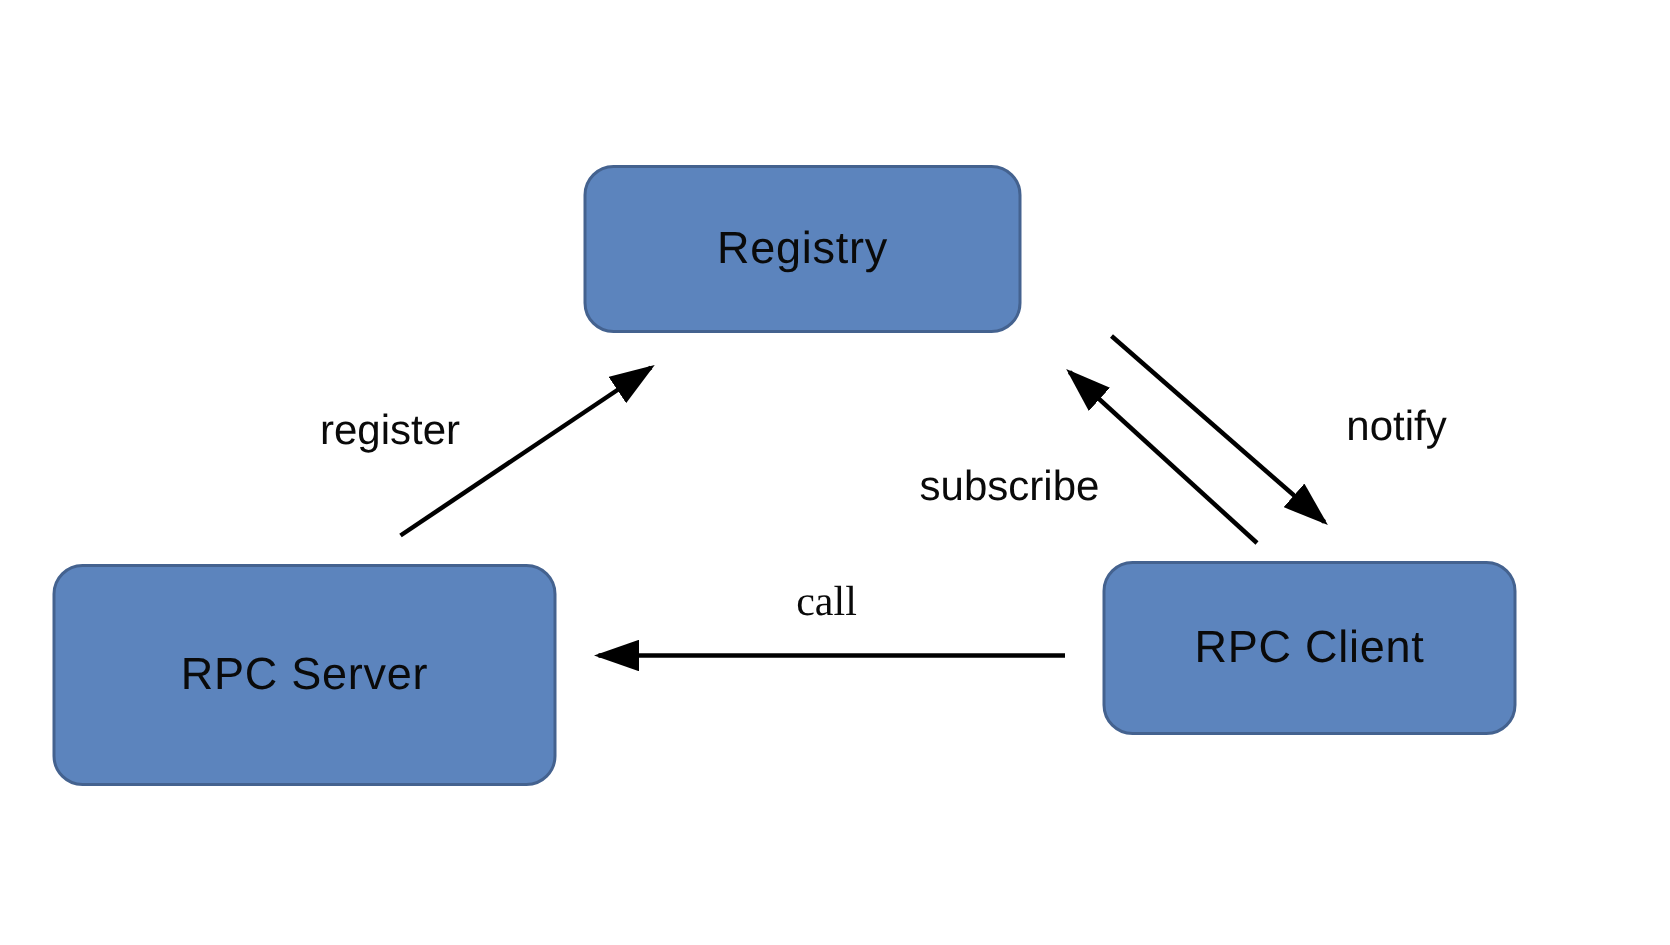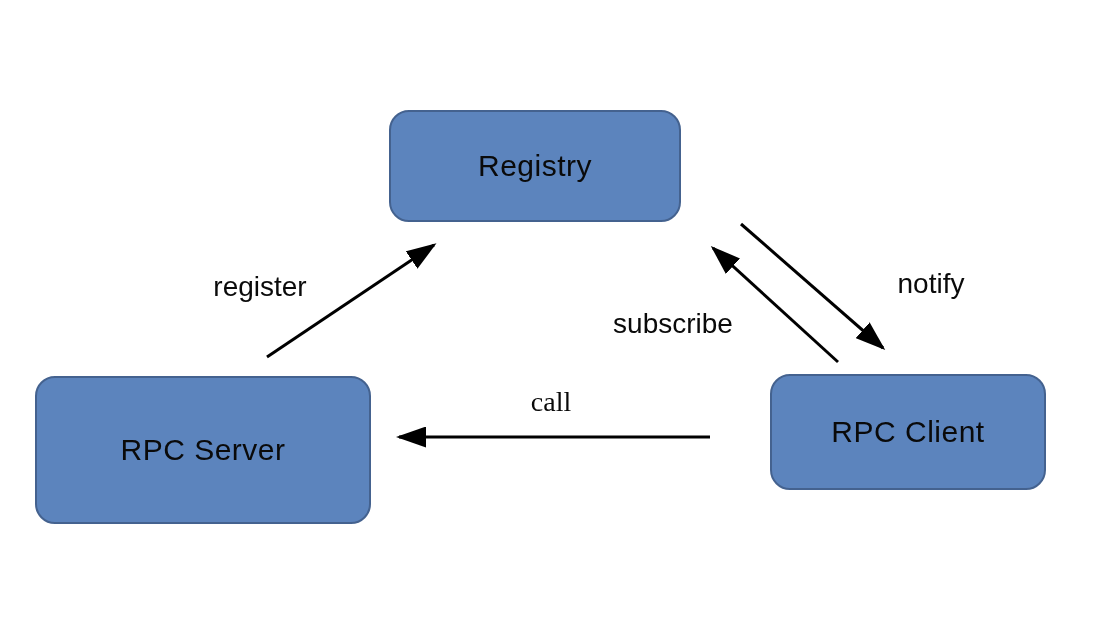--- a/index.html
+++ b/index.html
@@ -33,21 +33,21 @@
     align-items: center;
     justify-content: center;
   }
   .node-label {
     font-size: 30px;
     color: #0a0a0a;
     letter-spacing: 0.5px;
   }
   .node-registry   { left: 389px; top: 110px; width: 292px; height: 112px; }
   .node-rpc-server { left: 35px;  top: 376px; width: 336px; height: 148px; }
-  .node-rpc-client { left: 770px; top: 374px; width: 276px; height: 116px; }
+  .node-rpc-client { left: 735px; top: 374px; width: 276px; height: 116px; }
   .edge-label {
     position: absolute;
     transform: translate(-50%, -50%);
     font-size: 28px;
     color: #0a0a0a;
     white-space: nowrap;
   }
   .label-register  { left: 260px; top: 287px; }
   .label-subscribe { left: 673px; top: 312px; margin-top: 12px; }
   .label-notify    { left: 931px; top: 284px; }

